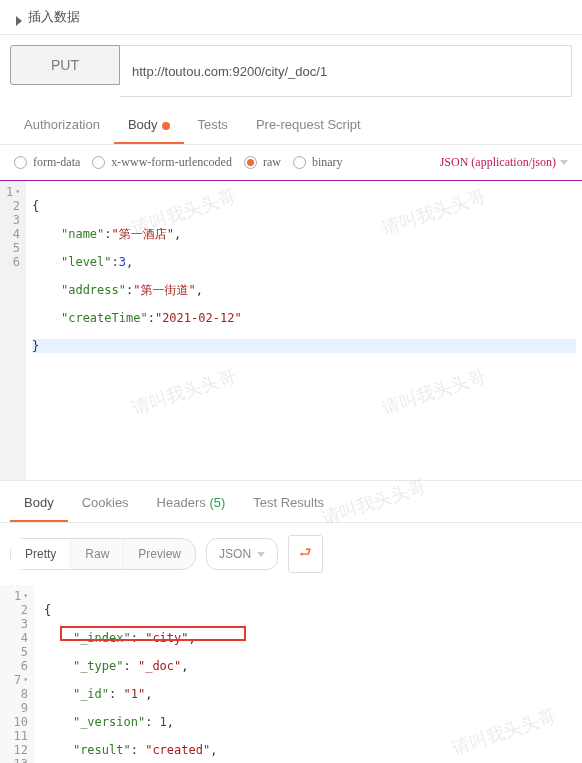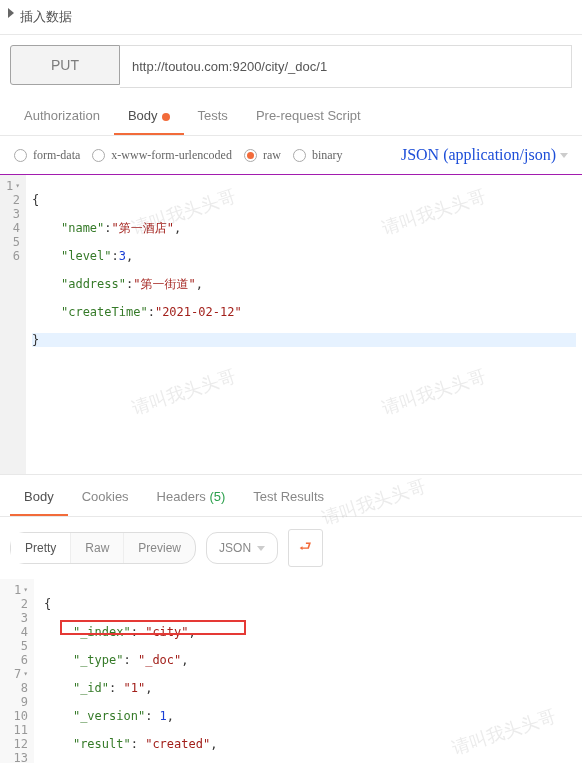--- a/index.html
+++ b/index.html
@@ -1,32 +1,32 @@
 <!DOCTYPE html>
 <html><head>
 <meta charset="utf-8">
 <style>
 * { box-sizing: border-box; margin: 0; padding: 0; }
 body { font-family: -apple-system, "Helvetica Neue", Arial, sans-serif; font-size: 13px; color: #666; background: #fff; width: 582px; }
-.header-row { display: flex; align-items: flex-start; padding: 8px 8px; border-bottom: 1px solid #e8e8e8; }
+.header-row { display: flex; align-items: flex-end; padding: 8px 16px; border-bottom: 1px solid #e8e8e8; }
 .caret-right { width: 0; height: 0; border-top: 5px solid transparent; border-bottom: 5px solid transparent; border-left: 6px solid #666; margin-right: 6px; }
 .header-title { color: #505050; font-size: 13px; }
 .request-row { display: flex; padding: 10px; gap: 0; }
 .method-btn { width: 110px; height: 40px; background: #f3f3f3; border: 1px solid #a3a3a3; border-radius: 3px 0 0 3px; display: flex; align-items: center; justify-content: center; color: #7c7c7c; font-weight: 500; font-size: 14px; }
-.url-input { flex: 1; height: 43px; border: 1px solid #ddd; border-left: none; padding: 0 12px; font-size: 13px; color: #555; outline: none; }
+.url-input { flex: 1; height: 52px; border: 1px solid #ddd; border-left: none; padding: 0 12px; font-size: 13px; color: #555; outline: none; }
 .tabs { display: flex; padding: 0 10px; border-bottom: 1px solid #e8e8e8; }
 .tab { padding: 10px 14px; color: #888; cursor: pointer; font-size: 13px; }
 .tab.active { color: #505050; border-bottom: 2px solid #f26b3a; }
 .tab .badge { color: #2ba04c; }
 .tab .dot { display: inline-block; width: 8px; height: 8px; background: #f26b3a; border-radius: 50%; margin-left: 4px; vertical-align: middle; }
 .body-config { display: flex; align-items: center; padding: 10px 14px; gap: 12px; border-bottom: 1px solid #a21caf; font-family: Liberation Serif, serif; }
 .radio-opt { display: flex; align-items: center; gap: 6px; color: #666; font-size: 12px; }
 .radio { width: 13px; height: 13px; border: 1px solid #aaa; border-radius: 50%; display: inline-flex; align-items: center; justify-content: center; }
 .radio.sel .rdot { width: 7px; height: 7px; background: #f26b3a; border-radius: 50%; }
-.content-type { margin-left: auto; color: #1d4ed8; font-size: 16px; display: flex; align-items: center; gap: 4px; }
+.content-type { margin-left: auto; color: #be185d; font-size: 12px; display: flex; align-items: center; gap: 4px; }
 .chev-down { width: 0; height: 0; border-left: 4px solid transparent; border-right: 4px solid transparent; border-top: 5px solid #ccc; }
 .editor { display: flex; background: #fff; min-height: 300px; border-bottom: 1px solid #e8e8e8; }
 .gutter { background: #f2f2f2; color: #999; text-align: right; padding: 4px 6px; font-family: Consolas, Monaco, monospace; font-size: 12px; line-height: 14px; user-select: none; }
 .gutter .gline { display: flex; justify-content: flex-end; gap: 2px; }
 .fold { font-size: 8px; color: #999; }
 .code { flex: 1; padding: 4px 6px; font-family: Consolas, Monaco, monospace; font-size: 12px; line-height: 14px; white-space: pre; }
 .code .line.hl { background: #e6f2ff; }
 .s-key { color: #357a28; }
 .s-str { color: #a21f1a; }
 .s-num { color: #1a3fd6; }

